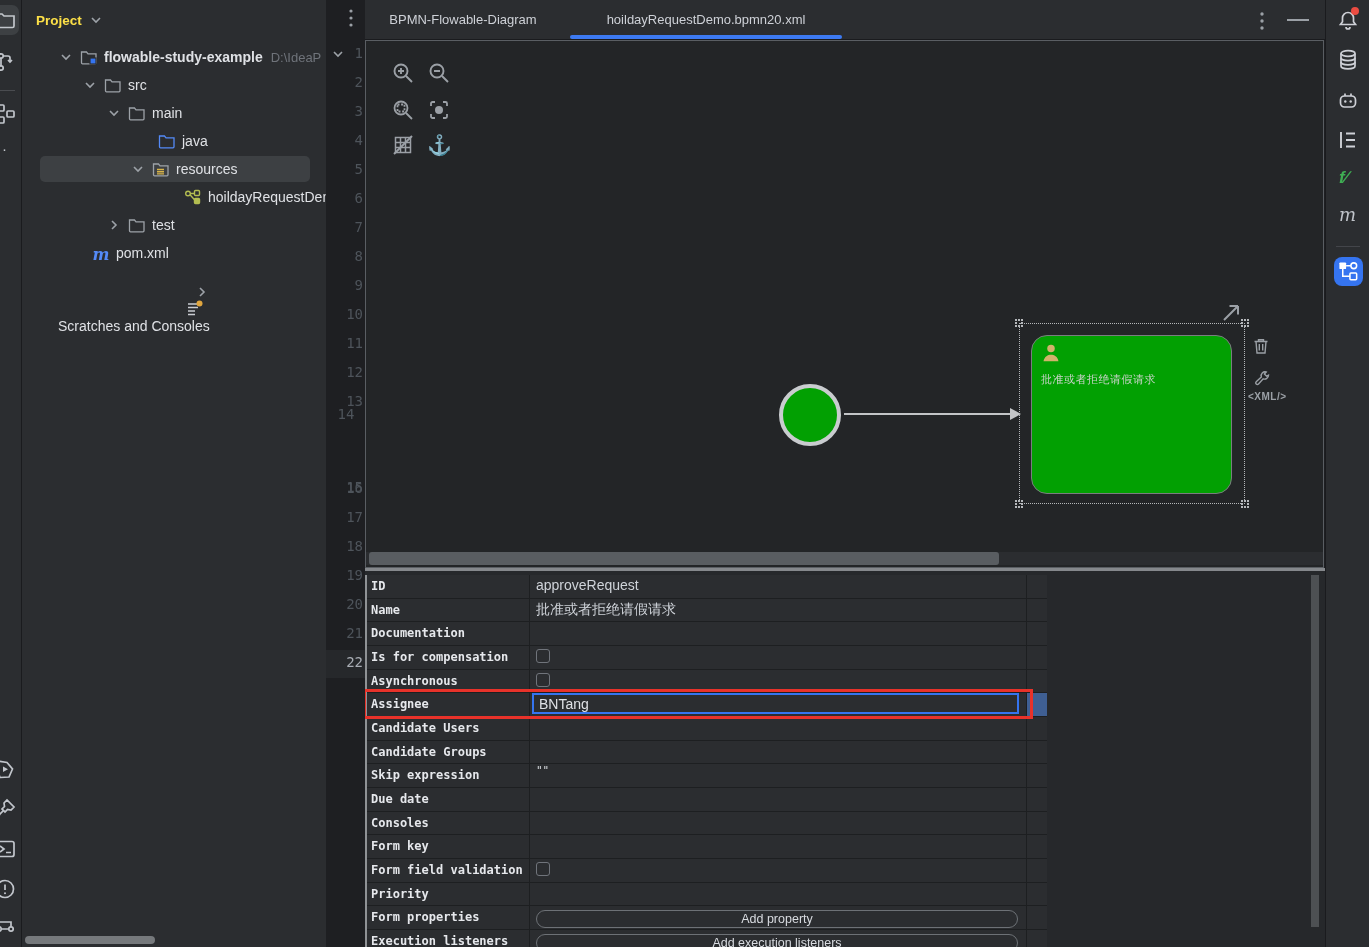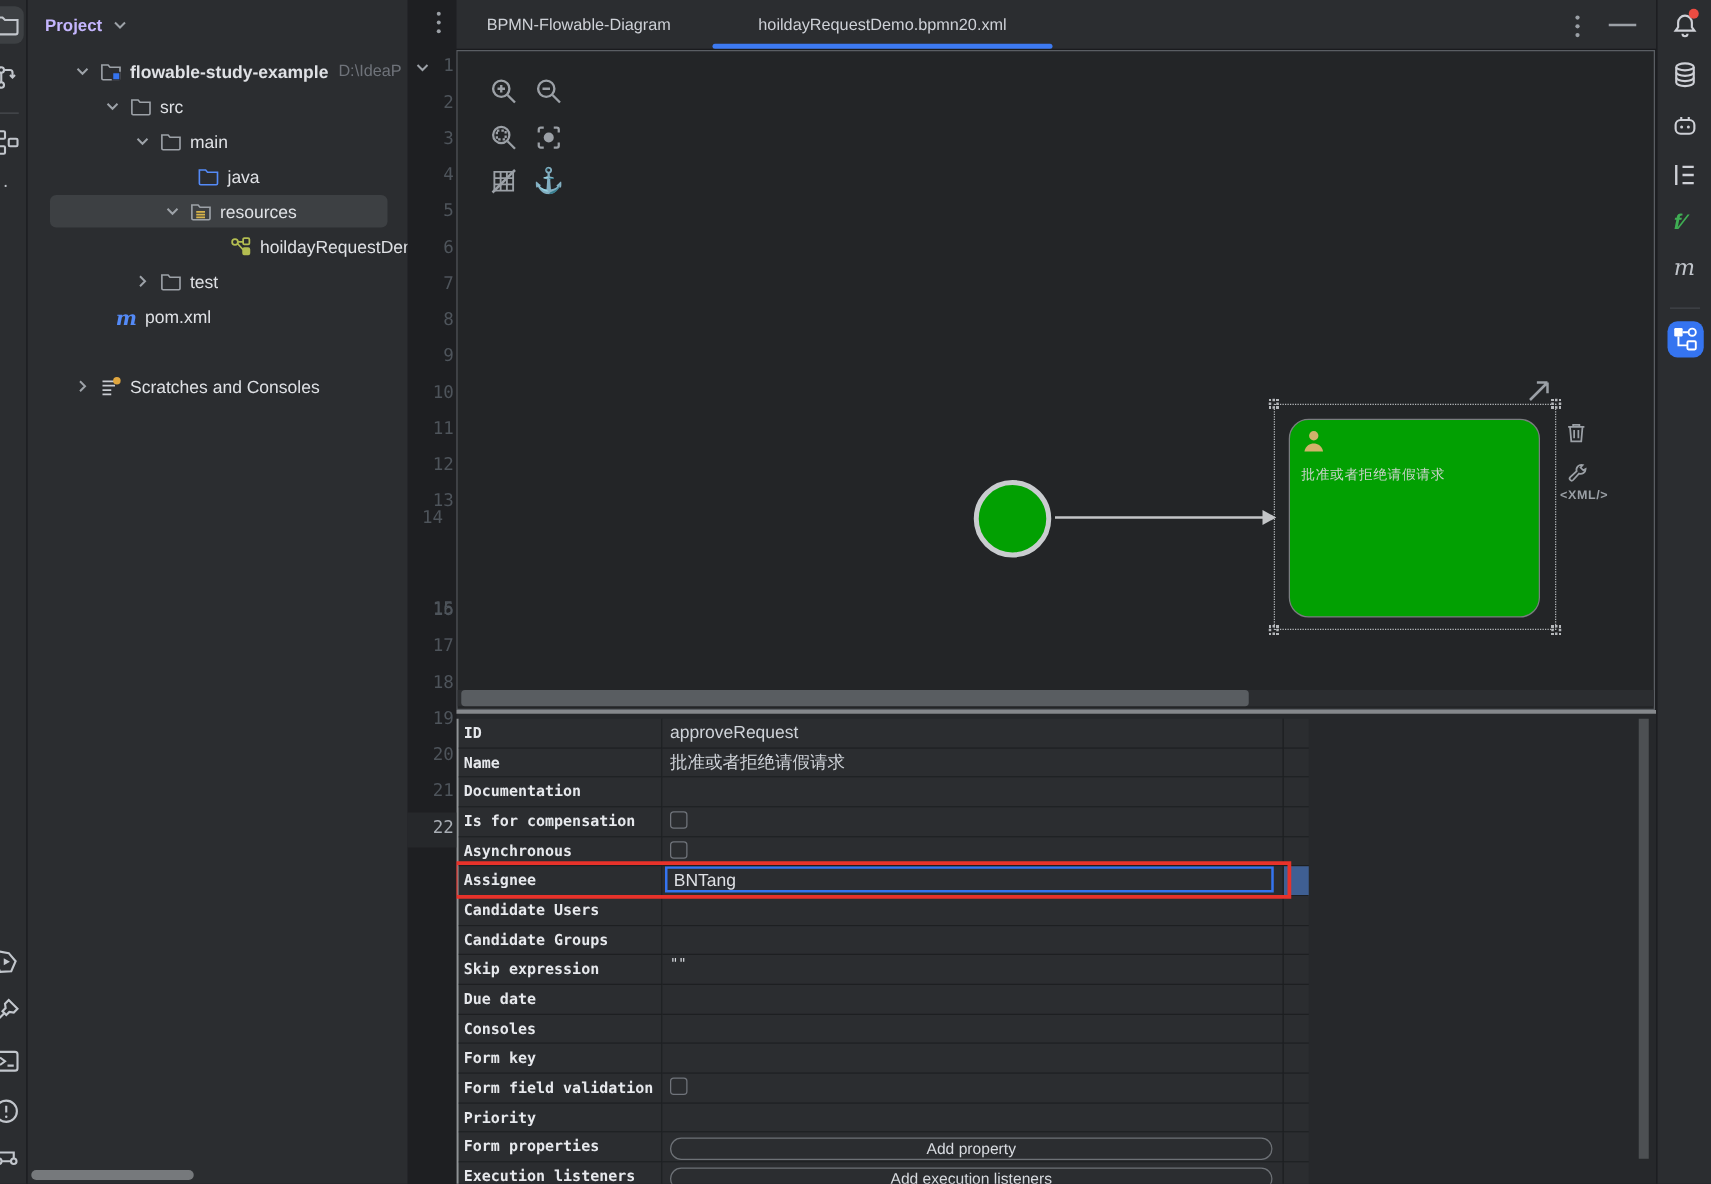--- a/index.html
+++ b/index.html
@@ -13,26 +13,26 @@
   .ls-ic { position:absolute; left:-7px; width:24px; height:24px; color:#c2c6cc; }
   .ls-sel-bg { position:absolute; left:-11px; top:5px; width:30px; height:30px;
                background:#3d4043; border-radius:7px; }
   .ls-div { position:absolute; left:0; top:90px; width:15px; height:1px; background:#4a4c50; }
   .ls-dots { position:absolute; left:-4px; top:140px; color:#c2c6cc; font-size:15px; letter-spacing:1px; }
 
   
   #project-panel { position:absolute; left:22px; top:0; width:304px; height:947px;
                    background:#2b2d30; overflow:hidden; z-index:5; }
   .pp-header { position:absolute; left:14px; top:9px; height:22px; display:flex; align-items:center; gap:6px; }
-  .pp-title { font-weight:bold; font-size:13.5px; color:#c4b5fd; }
+  .pp-title { font-weight:bold; font-size:13.5px; color:#fde047; }
   .tree-row { position:absolute; left:0; width:304px; height:28px; font-size:14px; color:#dfe1e5;
               display:flex; align-items:center; white-space:nowrap; }
   .tree-sel { position:absolute; left:18px; top:1px; width:270px; height:26px;
               background:#3d4043; border-radius:5px; z-index:0; }
-  .tr-in { position:relative; z-index:1; display:flex; align-items:flex-start; }
+  .tr-in { position:relative; z-index:1; display:flex; align-items:flex-end; }
   .chev { width:16px; height:16px; color:#9da2a8; flex:0 0 16px; }
   .t-ic { width:18px; height:16px; margin:0 6px 0 6px; flex:0 0 18px; }
   .t-bold { font-weight:bold; }
   .t-suffix { color:#6f737a; margin-left:8px; font-size:13px; }
   .mvn { font-style:italic; font-family:"DejaVu Serif", serif; color:#548af7; font-size:16px; font-weight:bold; }
   #pp-hscroll { position:absolute; left:3px; top:936px; width:130px; height:8px;
                 background:#76797c; border-radius:4px; }
 
   
   #gutter { position:absolute; left:326px; top:0; width:39px; height:947px; background:#1e1f22; z-index:4; }
@@ -301,21 +301,21 @@
 
   <div class="tree-row" style="top:239px;">
     <div class="tr-in" style="margin-left:64px;">
       <span class="t-ic mvn" style="width:18px;text-align:center;">m</span>
       <span>pom.xml</span>
     </div>
   </div>
 
 
   <div class="tree-row" style="top:295px;">
-    <div class="tr-in" style="margin-left:36px;">
+    <div class="tr-in" style="margin-left:36px;flex-direction:column;">
       <span class="chev">
           <svg viewBox="0 0 16 16" fill="none" stroke="currentColor" stroke-width="1.6">
             <path d="M6 4l4 4-4 4"></path>
           </svg>
         </span>
       <span class="t-ic">
         <svg viewBox="0 0 18 16" fill="none" stroke="#c9ccd1" stroke-width="1.4">
             <path d="M2 4h10M2 7.5h10M2 11h7M2 14.5h7"></path>
             <circle cx="13.5" cy="3.5" r="3" fill="#e0a63f" stroke="none"></circle>
           </svg>

